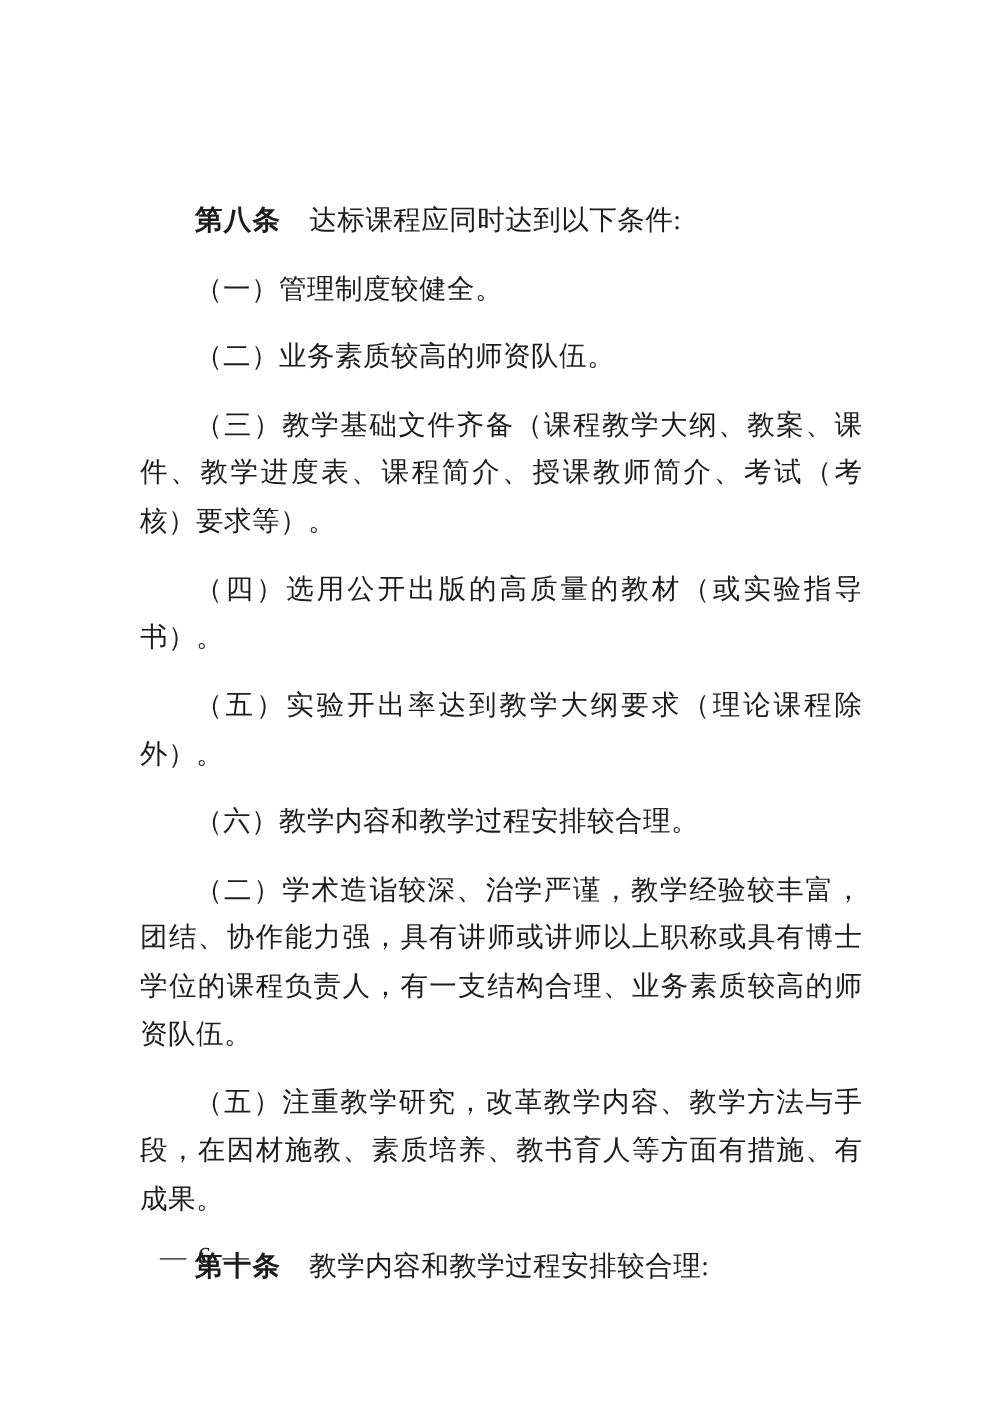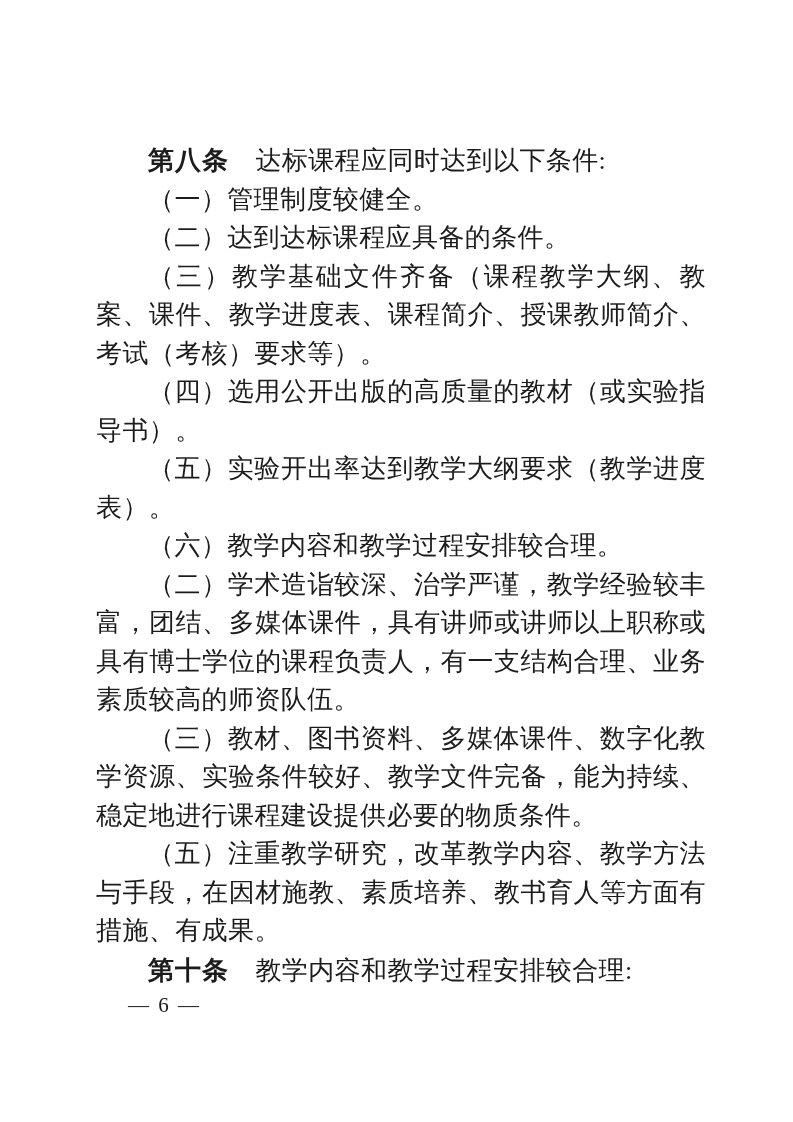--- a/index.html
+++ b/index.html
@@ -16,22 +16,22 @@
     color: #1c1c1c;
     overflow: hidden;
   }
   .content {
     position: absolute;
     left: 96px;
     top: 141px;
     width: 610px;
   }
   p.para {
-    margin: 0;
-    font-size: 26px;
+    margin: 16px;
+    font-size: 22px;
     line-height: 38.5px;
     letter-spacing: 0.4px;
     text-align: justify;
     text-justify: inter-ideograph;
     text-indent: 2em;
     word-break: break-all;
   }
   .art-label {
     font-weight: 700;
     font-family: "Liberation Sans", "DejaVu Sans", sans-serif;
@@ -48,29 +48,28 @@
 </style>
 </head>
 <body>
 
 <div class="page">
   <div class="content">
 
     <p class="para"><b class="art-label">第八条</b><span>　达标课程应同时达到以下条件:</span></p>
 
     <p class="para">（一）管理制度较健全。</p>
-    <p class="para">（二）达到达标课程应具备的条件。</p>
+    <p class="para">（二）业务素质较高的师资队伍。</p>
     <p class="para">（三）教学基础文件齐备（课程教学大纲、教案、课件、教学进度表、课程简介、授课教师简介、考试（考核）要求等）。</p>
     <p class="para">（四）选用公开出版的高质量的教材（或实验指导书）。</p>
-    <p class="para">（五）实验开出率达到教学大纲要求（教学进度表）。</p>
+    <p class="para">（五）实验开出率达到教学大纲要求（理论课程除外）。</p>
     <p class="para">（六）教学内容和教学过程安排较合理。</p>
 
 
-    <p class="para">（二）学术造诣较深、治学严谨，教学经验较丰富，团结、多媒体课件，具有讲师或讲师以上职称或具有博士学位的课程负责人，有一支结构合理、业务素质较高的师资队伍。</p>
-    <p class="para">（三）教材、图书资料、多媒体课件、数字化教学资源、实验条件较好、教学文件完备，能为持续、稳定地进行课程建设提供必要的物质条件。</p>
+    <p class="para">（二）学术造诣较深、治学严谨，教学经验较丰富，团结、协作能力强，具有讲师或讲师以上职称或具有博士学位的课程负责人，有一支结构合理、业务素质较高的师资队伍。</p>
     <p class="para">（五）注重教学研究，改革教学内容、教学方法与手段，在因材施教、素质培养、教书育人等方面有措施、有成果。</p>
 
     <p class="para"><b class="art-label">第十条</b><span>　教学内容和教学过程安排较合理:</span></p>
 
   </div>
 
   <div class="footer">— 6 —</div>
 </div>
 
 </body></html>

